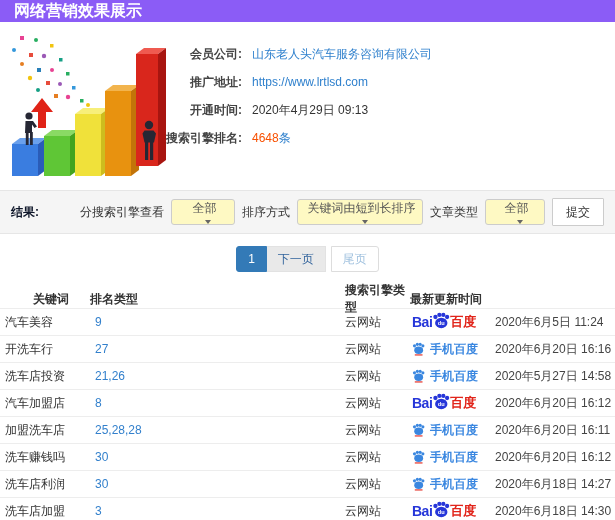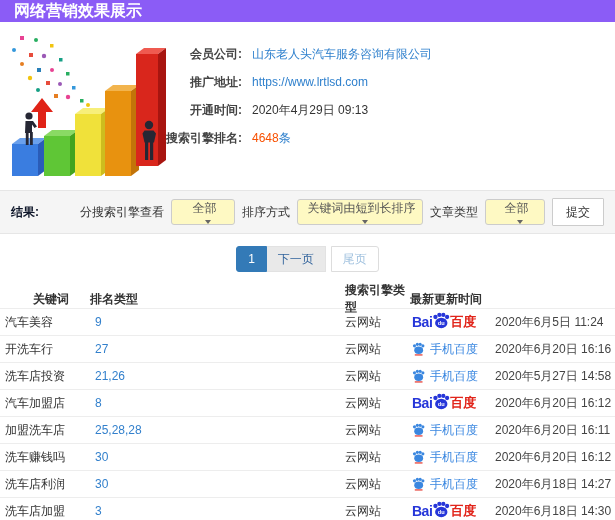--- a/index.html
+++ b/index.html
@@ -55,21 +55,21 @@
   .c-type { color:#333; }
   .c-eng { display:flex; align-items:flex-end; padding-left:2px; }
   .c-date { color:#444; }
   .th-kw { padding-left:5px;margin-left:28px; } .th-rank { padding-left:5px; }
 
   
   .bd-logo { display:flex; align-items:center; }
   .bd-bai { color:#2636d9; font-weight:bold; font-size:14px; letter-spacing:-0.5px; }
   .bd-cn { color:#e1251b; font-weight:bold; font-size:13px; }
   .paw-big { width:18px; height:17px; margin:0 0 3px 0; }
-  .mb-logo { display:flex; align-items:center; gap:5px; }
+  .mb-logo { display:flex; align-items:center; gap:5px;font-weight:bold; }
   .paw-sm { width:13px; height:14px; }
   .mb-label { color:#3a87e0; font-size:12px; }
 </style>
 </head>
 <body>
 
 <div class="page">
 
   <div class="topbar">
     <span>网络营销效果展示</span>

